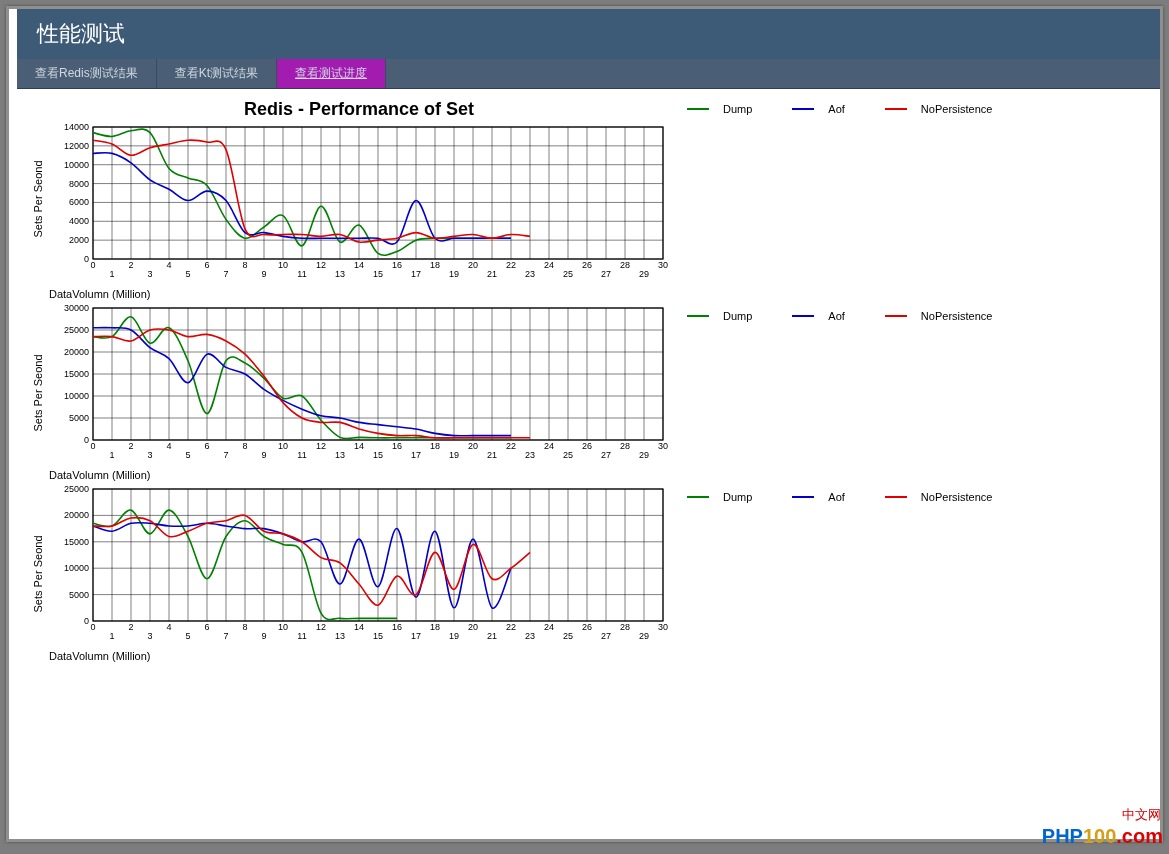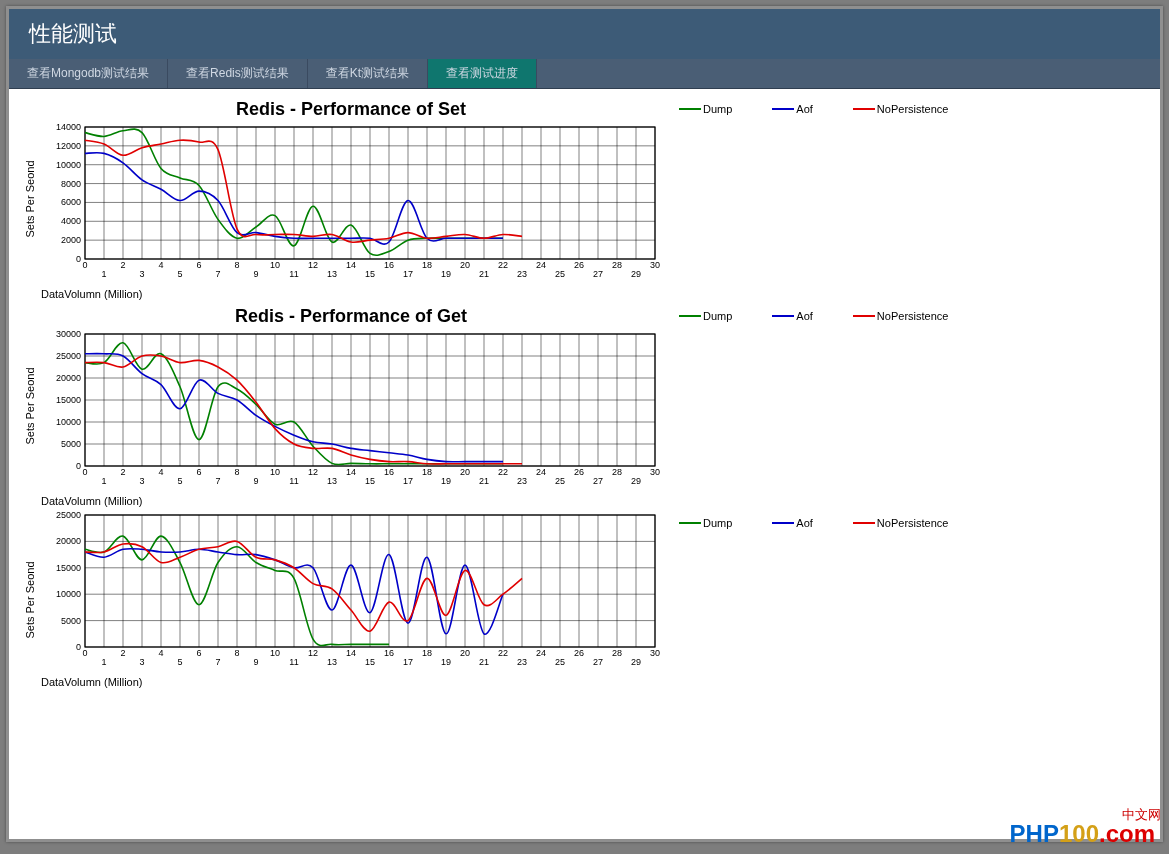--- a/index.html
+++ b/index.html
@@ -1,42 +1,41 @@
 <!DOCTYPE html>
 <html><head>
 <meta charset="utf-8">
 <style>
   html,body{margin:0;padding:0;font-family:Arial,"Microsoft YaHei",sans-serif;background:#7d7d7d;}
-  .frame{margin:6px;border:3px solid #8f8f8f;background:#fff;height:830px;overflow:hidden;box-shadow:0 0 3px rgba(0,0,0,.4);}
+  .frame{margin:6px;border:3px solid #8f8f8f;background:#fff;height:830px;overflow:hidden;box-shadow:0 0 3px rgba(0,0,0,.4);padding-left:8px;}
   .hdr{background:#3d5b77;color:#fff;padding:10px 20px;font-size:22px;font-weight:300;}
   .tabs{background:#4a5e75;border-bottom:1px solid #2f3e50;display:flex;font-size:12px;color:#d0d8e3;}
   .tab{padding:6px 18px;border-right:1px solid #3a4a60;cursor:pointer;}
-  .tab.active{background:#0f766e;}
+  .tab.active{background:#a21caf;text-decoration:underline;}
   .content{padding:8px 10px 0 10px;}
   .chart-block{display:flex;margin-bottom:4px;}
   .ylabel{width:22px;display:flex;align-items:center;justify-content:center;}
   .ylabel span{transform:rotate(-90deg);font-size:11px;white-space:nowrap;display:block;}
   .chart-area{}
   .legend{flex:1;padding:6px 4px 0 18px;font-size:11px;display:flex;gap:40px;align-items:flex-start;}
-  .legend-item{display:flex;align-items:center;gap:2px;white-space:nowrap;}
+  .legend-item{display:flex;align-items:center;gap:14px;white-space:nowrap;}
   .legend-swatch{width:22px;height:2px;}
   .title{font-size:18px;font-weight:bold;text-align:center;margin:2px 0 3px 0;}
   .xlabel{text-align:left;font-size:11px;margin-top:1px;}
   svg text{font-family:Arial;}
-  .watermark{position:fixed;right:14px;bottom:6px;font-weight:bold;font-size:24px;}
+  .watermark{position:fixed;right:6px;bottom:6px;font-weight:bold;font-size:20px;}
   .watermark .p1{color:#0066cc;} .watermark .p2{color:#d4a017;} .watermark .p3{color:#d00;}
   .wm-top{position:fixed;right:8px;bottom:30px;font-size:13px;color:#c00;}
 </style>
 </head>
 <body>
 
 <div class="frame">
   <div class="hdr">性能测试</div>
   <div class="tabs" id="tabs">
-      <div class="tab">查看Mongodb测试结果</div>
       <div class="tab">查看Redis测试结果</div>
       <div class="tab">查看Kt测试结果</div>
       <div class="tab active">查看测试进度</div>
     </div>
   <div class="content" id="content">
       <div class="chart-block">
         <div class="ylabel">
           <span>Sets Per Seond</span>
         </div>
         <div class="chart-area"><div class="title">Redis - Performance of Set</div><svg width="620" height="160">
@@ -137,21 +136,21 @@
           <div class="legend-item">
             <div class="legend-swatch" style="background: rgb(224, 0, 0);"></div>
             <span>NoPersistence</span>
           </div>
         </div>
       </div>
       <div class="chart-block">
         <div class="ylabel">
           <span>Sets Per Seond</span>
         </div>
-        <div class="chart-area"><div class="title">Redis - Performance of Get</div><svg width="620" height="160">
+        <div class="chart-area"><svg width="620" height="160">
             <g>
               <line x1="44" x2="44" y1="4" y2="136" stroke="#000" stroke-width="0.5"></line>
               <text x="44" y="145" text-anchor="middle" font-size="9">0</text>
               <line x1="63" x2="63" y1="4" y2="136" stroke="#000" stroke-width="0.5"></line>
               <text x="63" y="154" text-anchor="middle" font-size="9">1</text>
               <line x1="82" x2="82" y1="4" y2="136" stroke="#000" stroke-width="0.5"></line>
               <text x="82" y="145" text-anchor="middle" font-size="9">2</text>
               <line x1="101" x2="101" y1="4" y2="136" stroke="#000" stroke-width="0.5"></line>
               <text x="101" y="154" text-anchor="middle" font-size="9">3</text>
               <line x1="120" x2="120" y1="4" y2="136" stroke="#000" stroke-width="0.5"></line>

